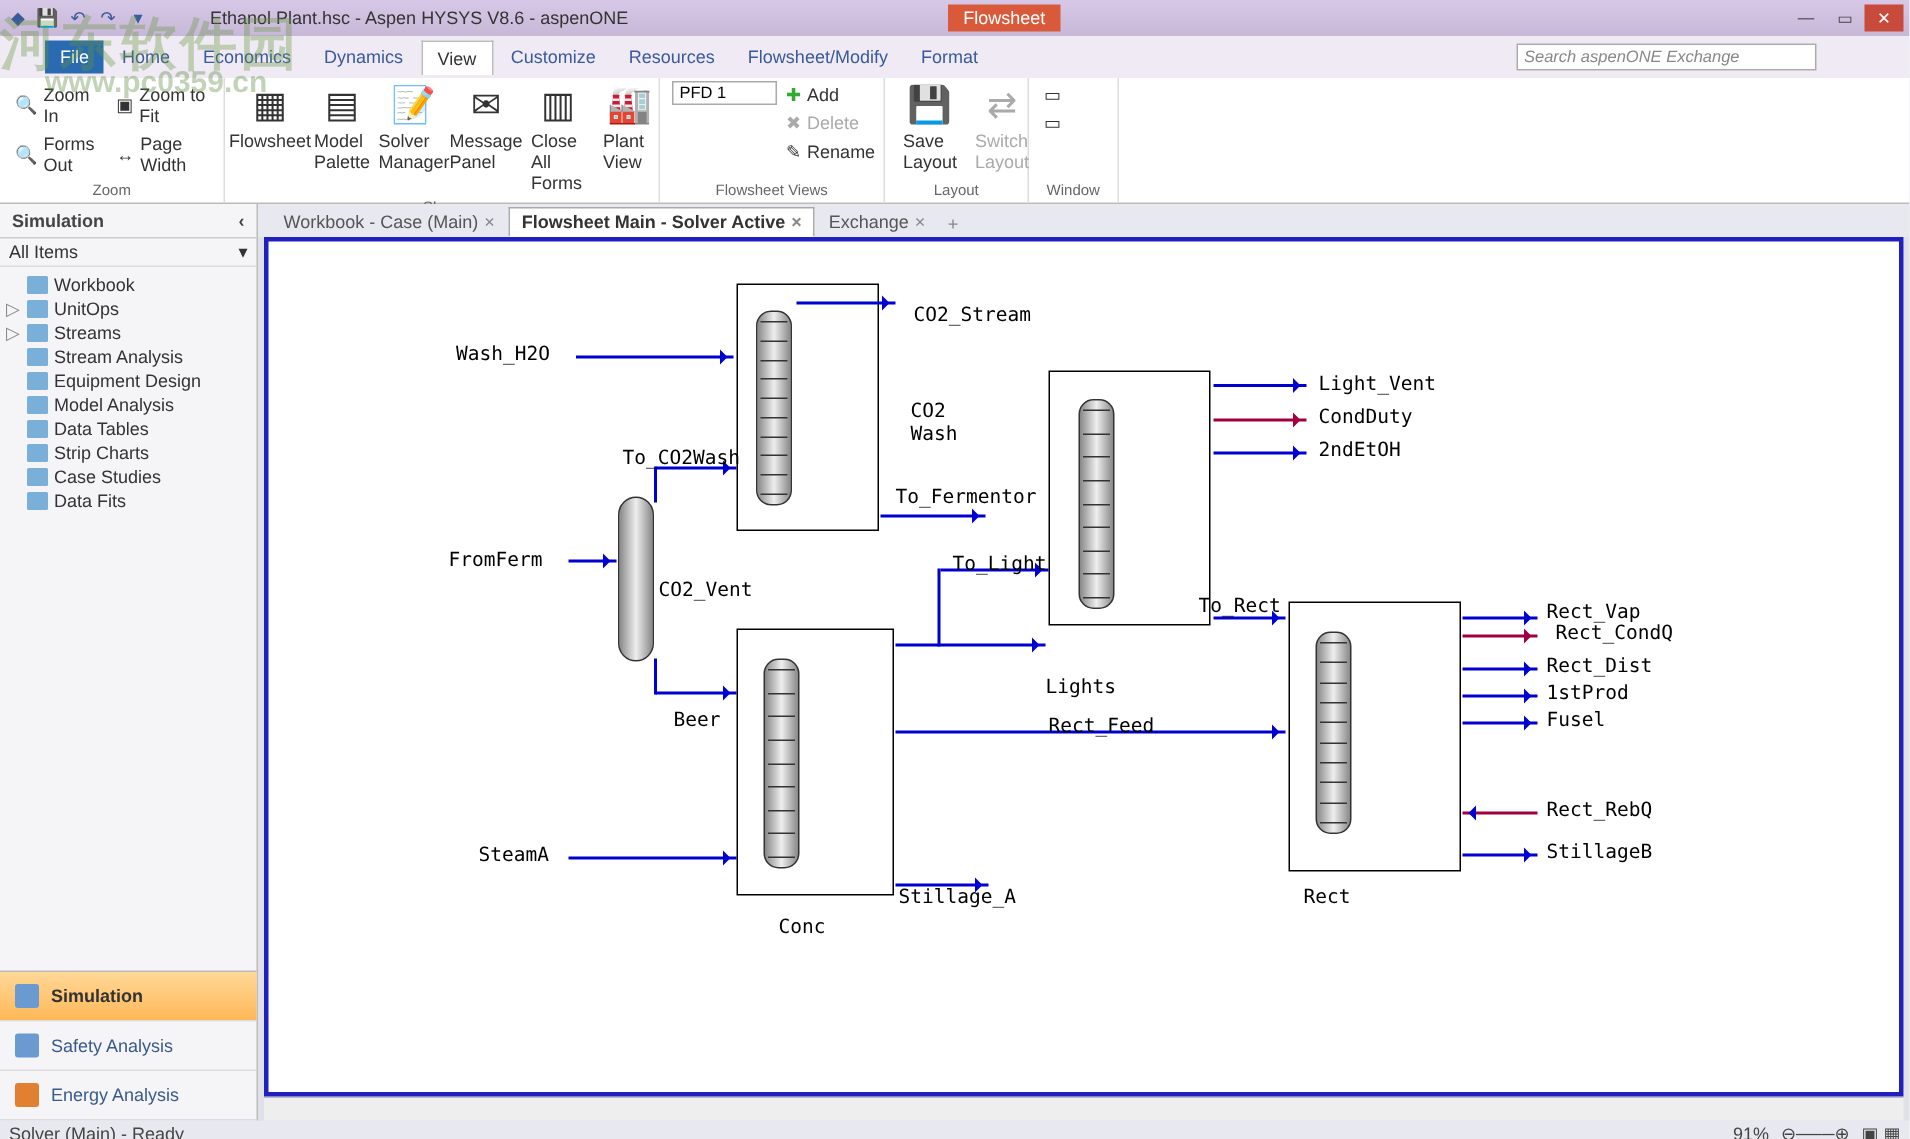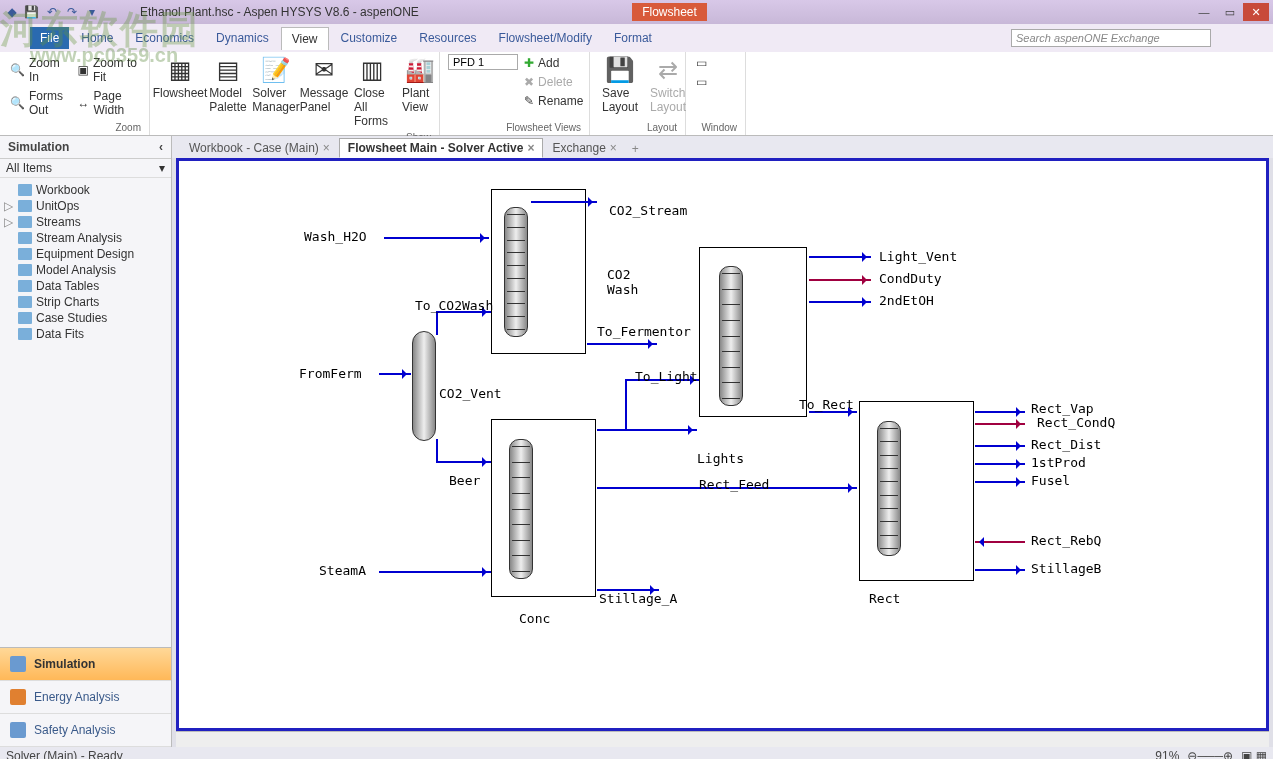--- a/index.html
+++ b/index.html
@@ -12,21 +12,21 @@
 .winbtns { display: flex; }
 .winbtn { width: 26px; height: 18px; display: flex; align-items: center; justify-content: center; font-size: 11px; color: #444; }
 .winbtn.close { background: #c84a3a; color: #fff; }
 .menubar { height: 28px; background: #f0eaf5; display: flex; align-items: center; padding-left: 30px; gap: 2px; }
 .menu-item { padding: 4px 10px; color: #3a5a9a; cursor: pointer; }
 .menu-item.file { color: #fff; background: #2a6ab0; }
 .menu-item.active { background: #fff; border: 1px solid #bbb; border-bottom: none; color: #333; }
 .ribbon { height: 84px; background: #fff; border-bottom: 1px solid #bbb; display: flex; }
 .ribbon-group { border-right: 1px solid #ddd; padding: 2px 8px; display: flex; flex-direction: column; }
 .ribbon-group-content { flex: 1; display: flex; align-items: flex-start; gap: 4px; }
-.ribbon-group-label { text-align: right; font-size: 10px; color: #666; padding-top: 2px; }
+.ribbon-group-label { text-align: center; font-size: 10px; color: #666; padding-top: 2px; }
 .ribbon-btn-small { display: flex; align-items: center; gap: 4px; padding: 2px; color: #333; font-size: 11px; cursor: pointer; }
 .ribbon-btn-large { display: flex; flex-direction: column; align-items: center; padding: 2px 4px; cursor: pointer; font-size: 10px; color: #333; min-width: 44px; }
 .ribbon-btn-large .icon { font-size: 24px; margin-bottom: 2px; }
 .ribbon-col { display: flex; flex-direction: column; gap: 1px; }
 .ribbon-combo { border: 1px solid #aaa; padding: 1px 4px; background: #fff; font-size: 11px; width: 70px; }
 .search-box { position: absolute; right: 10px; top: 26px; width: 200px; border: 1px solid #aaa; padding: 2px 4px; background: #fff; color: #888; font-style: italic; font-size: 11px; }
 .main { display: flex; height: calc(100vh - 148px); }
 .sidebar { width: 172px; background: #f5f5f8; border-right: 1px solid #bbb; display: flex; flex-direction: column; }
 .sidebar-header { padding: 4px 8px; font-weight: bold; color: #444; display: flex; justify-content: space-between; border-bottom: 1px solid #ccc; }
 .sidebar-filter { padding: 2px 6px; border-bottom: 1px solid #ddd; color: #333; display: flex; justify-content: space-between; }
@@ -273,26 +273,26 @@
           <span class="ticon"></span>
           <span>Data Fits</span>
         </div>
     </div>
     <div class="nav-sections">
       <div class="nav-section active">
           <span class="nicon"></span>
           <span>Simulation</span>
         </div>
       <div class="nav-section">
+          <span class="nicon"></span>
+          <span>Safety Analysis</span>
+        </div>
+      <div class="nav-section">
           <span class="nicon" style="background:#e08030"></span>
           <span>Energy Analysis</span>
-        </div>
-      <div class="nav-section">
-          <span class="nicon"></span>
-          <span>Safety Analysis</span>
         </div>
     </div>
   </div>
 
   <div class="content">
     <div class="doc-tabs">
       <div class="doc-tab">
           <span>Workbook - Case (Main)</span>
           <span class="x">×</span>
         </div>

